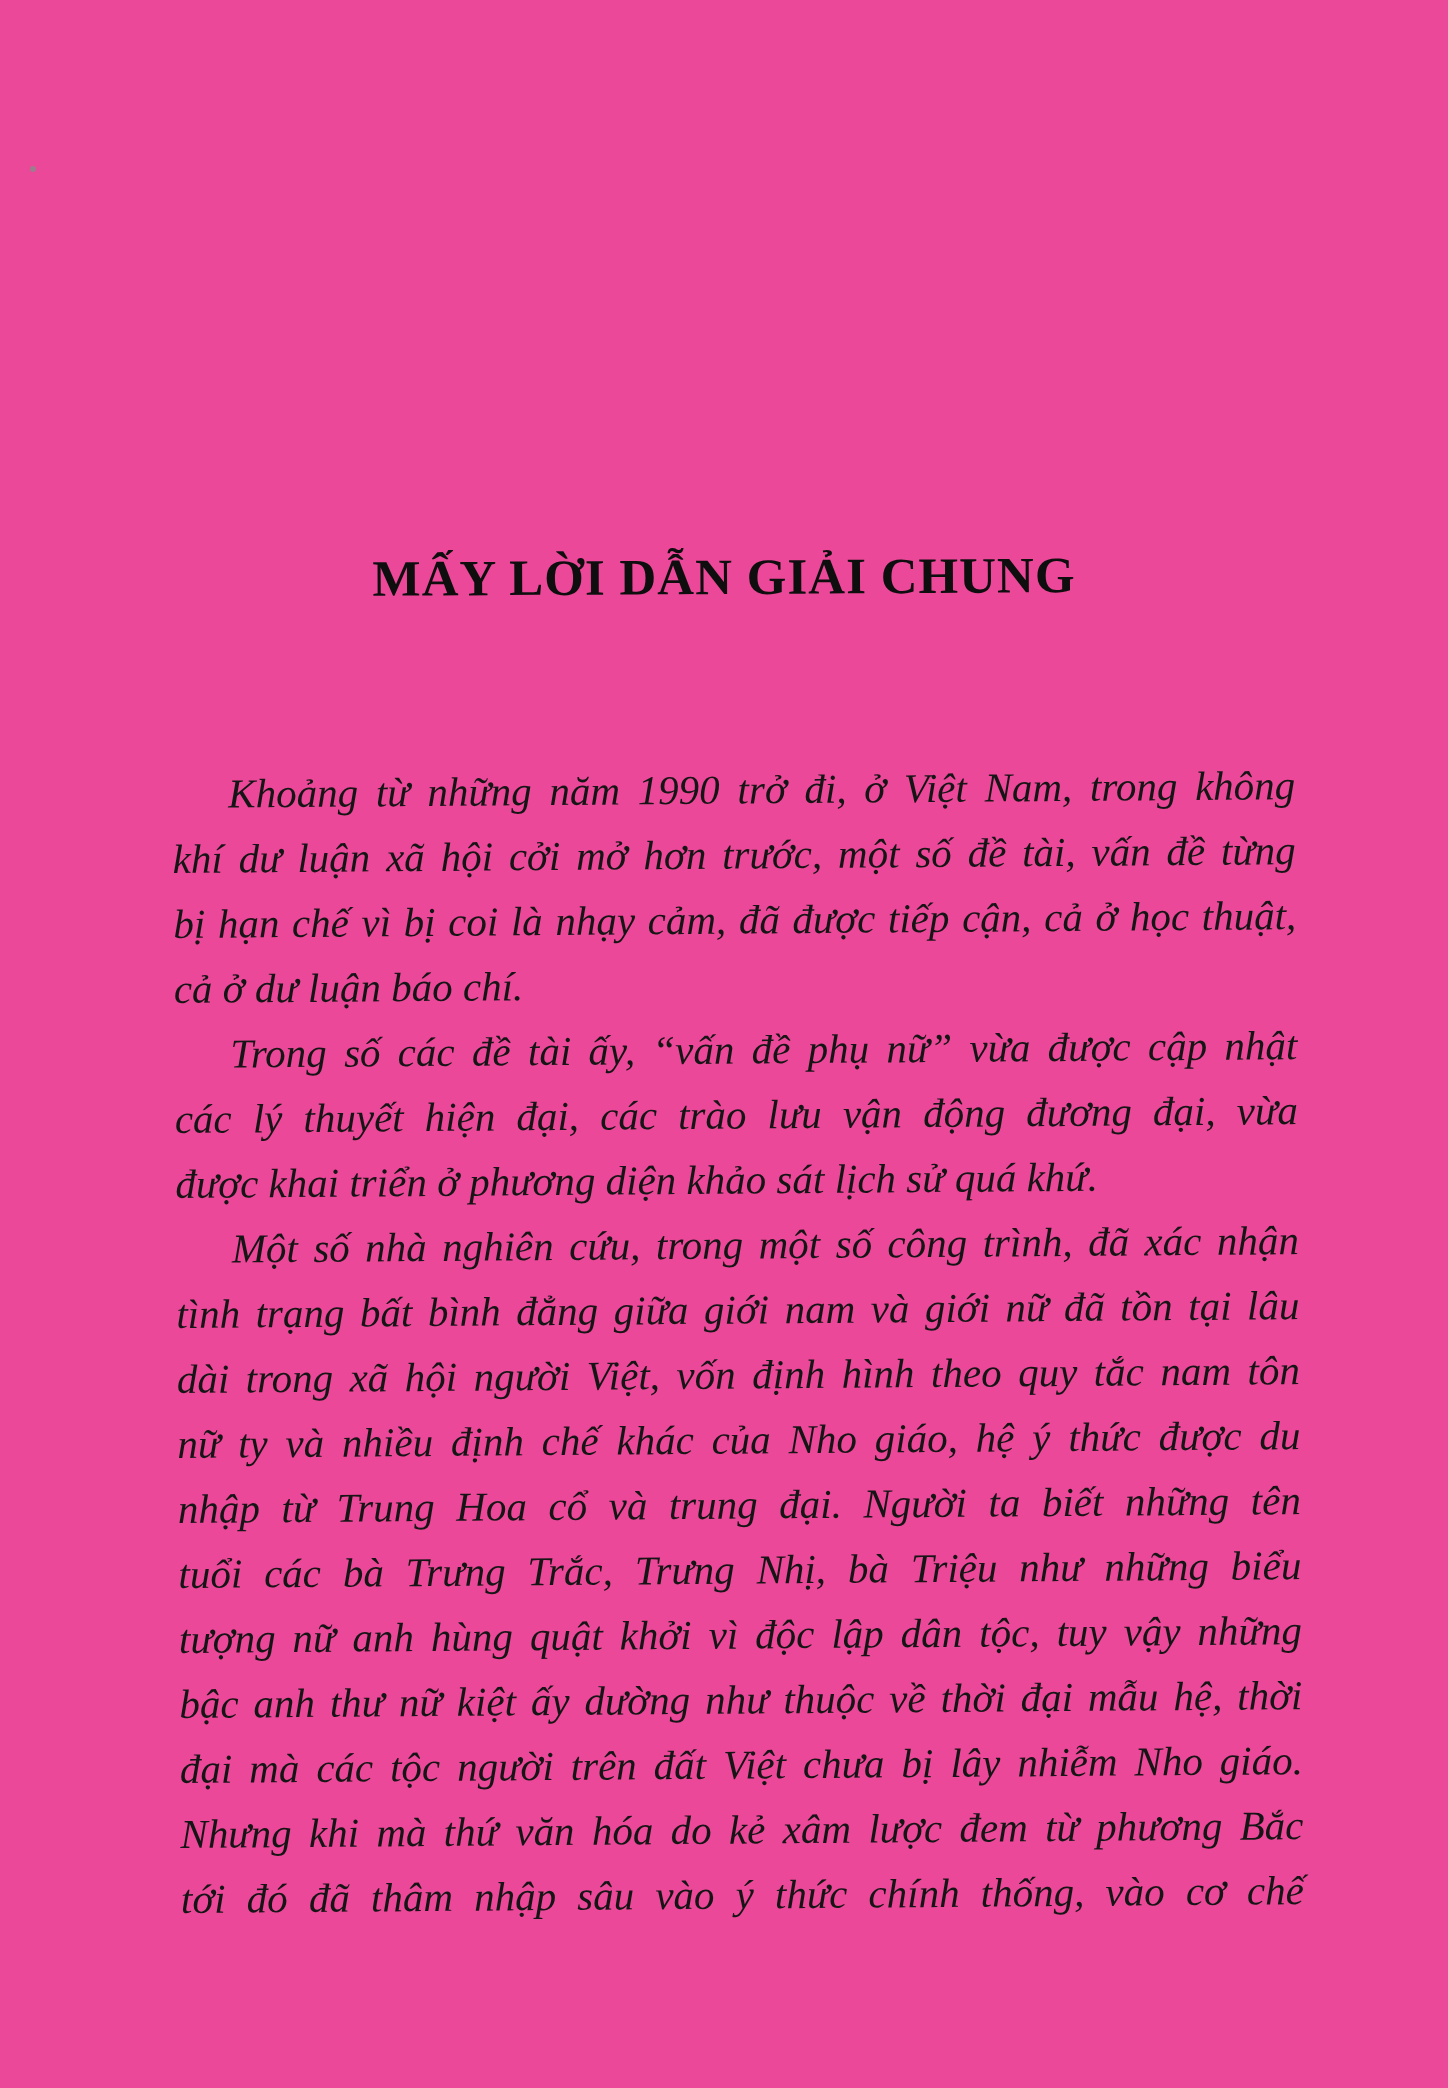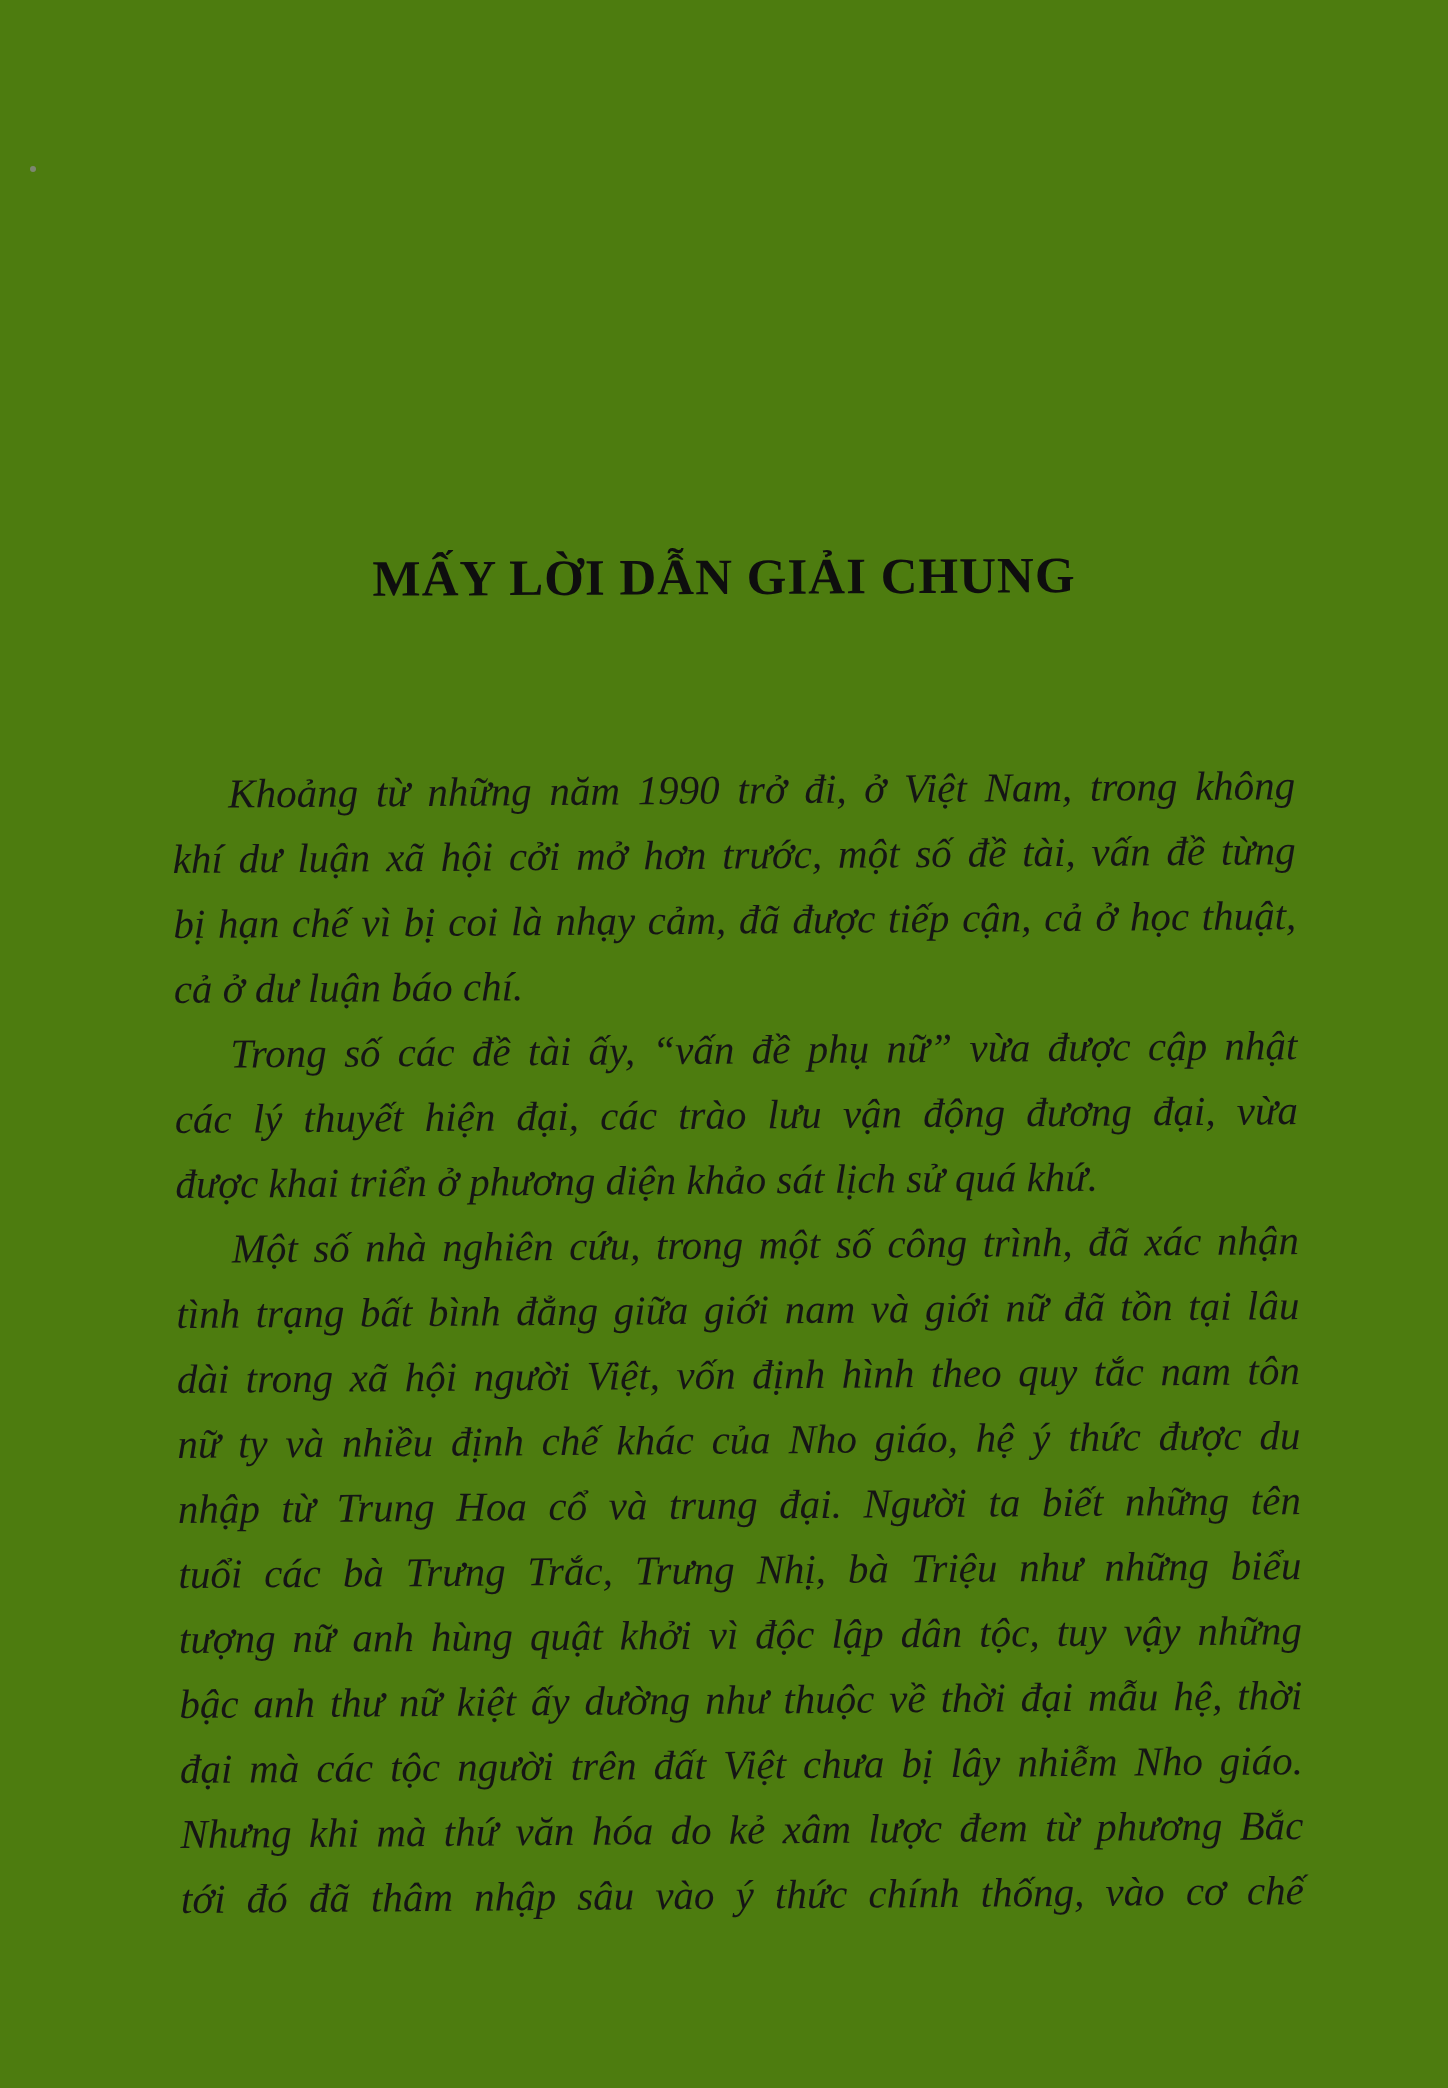--- a/index.html
+++ b/index.html
@@ -4,21 +4,21 @@
 <style>
   html, body {
     margin: 0;
     padding: 0;
     background: #ffffff;
   }
   .page {
     position: relative;
     width: 1448px;
     height: 2088px;
-    background: #4d7c0f;
+    background: #ec4899;
     overflow: hidden;
     font-family: "Liberation Serif", "DejaVu Serif", serif;
     color: #121212;
   }
   .speck {
     position: absolute;
     left: 30px;
     top: 166px;
     width: 6px;
     height: 6px;

